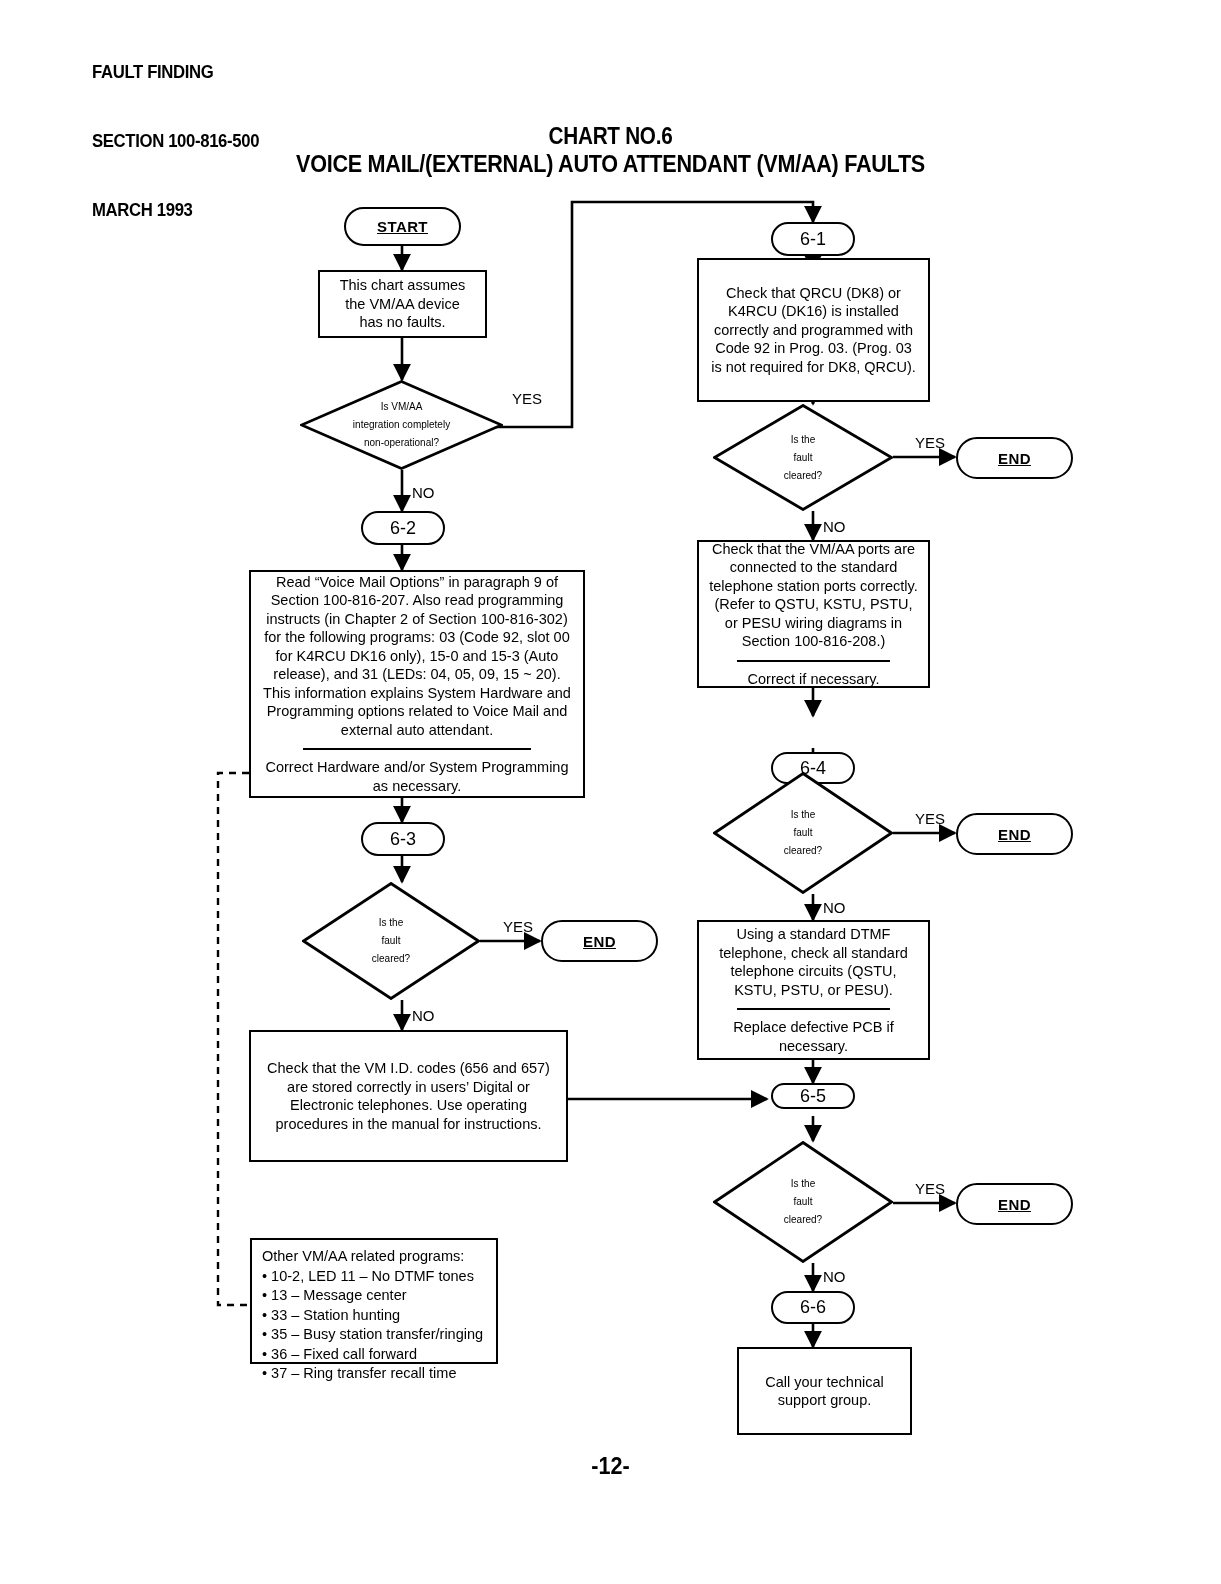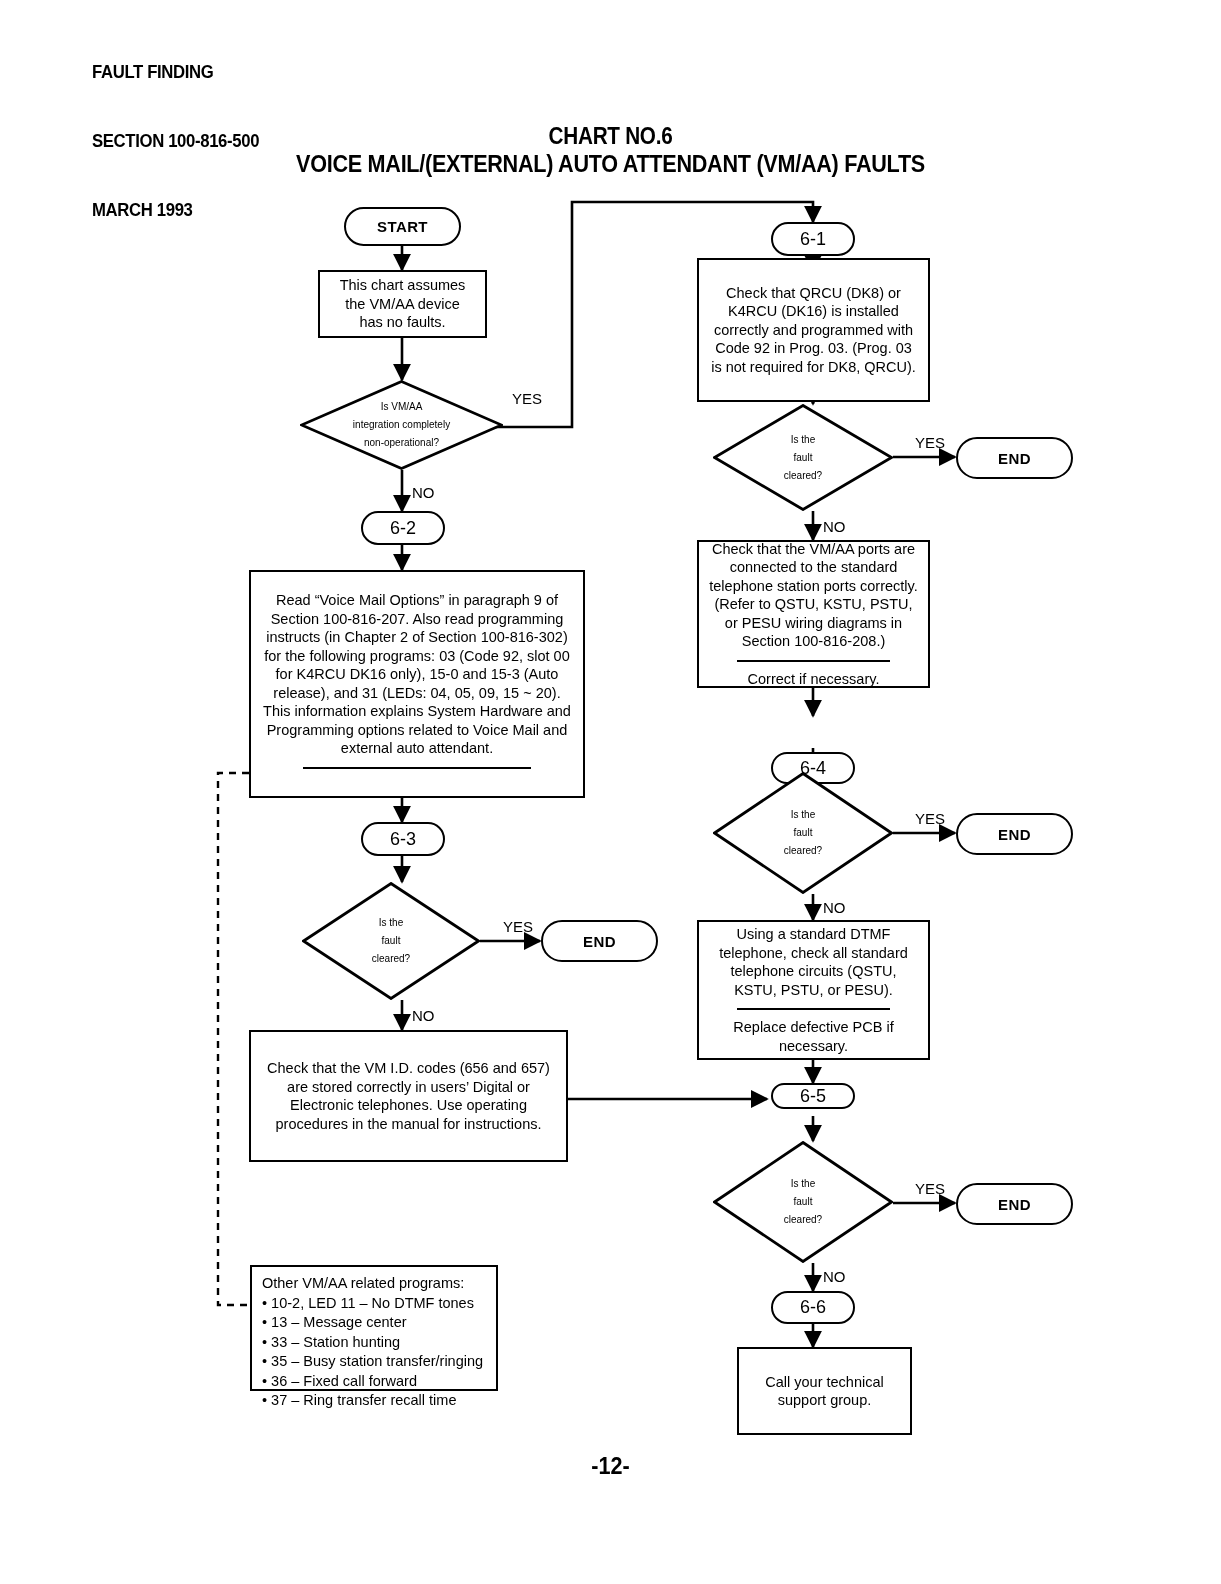--- a/index.html
+++ b/index.html
@@ -35,20 +35,21 @@
   #ttl1{left:0;width:1221px;top:123px;font-size:23px;transform:scaleX(0.9);}
   #ttl2{left:0;width:1221px;top:150px;font-size:24px;transform:scaleX(0.9);}
   
   .node{position:absolute;box-sizing:border-box;}
   .term{                       
     border:2.5px solid #000;
     border-radius:999px;
     background:#fff;
     display:flex;align-items:center;justify-content:center;
     text-align:right;
+    text-decoration:underline;
   }
   .term.bold{font-weight:bold;font-size:15px;letter-spacing:0.4px;}
   .conn{                       
     border:2.5px solid #000;
     border-radius:999px;
     background:#fff;
     display:flex;align-items:center;justify-content:center;
     font-size:18px;
   }
   .box{
@@ -69,21 +70,20 @@
   .box .p{padding:0 2px;}
   
   .listbox{
     border:2px solid #000;
     background:#fff;
     font-size:14.5px;
     line-height:19.5px;
     text-align:left;
     padding:7px 10px 9px 10px;
     box-sizing:border-box;
-    margin-top:27px;
   }
   .listbox .hd{margin-bottom:0;}
   .listbox ul{list-style:none;margin:0;padding:0;}
   .listbox li{white-space:nowrap;}
   .listbox li:before{content:"\2022\00a0";}
   
   .dia{position:absolute;}
   .dia svg{position:absolute;left:0;top:0;}
   .dia .dtxt{
     position:absolute;left:0;top:0;width:100%;height:100%;
@@ -193,20 +193,21 @@
 non-operational?</div>
   </div>
   <div class="elbl" style="left:512px;top:390px;">YES</div>
   <div class="elbl" style="left:412px;top:484px;">NO</div>
 
   <div class="node conn" style="left:361px;top:511px;width:84px;height:34px;">6-2</div>
 
   <div class="node box" style="left:249px;top:570px;width:336px;height:228px;">
     <div class="p">Read “Voice Mail Options” in paragraph 9 of Section 100-816-207. Also read programming instructs (in Chapter 2 of Section 100-816-302) for the following programs: 03 (Code 92, slot 00 for K4RCU DK16 only), 15-0 and 15-3 (Auto release), and 31 (LEDs: 04, 05, 09, 15 ~ 20). This information explains System Hardware and Programming options related to Voice Mail and external auto attendant.</div>
     <div class="sep"></div>
+    <div class="p">Correct Hardware and/or System Programming as necessary.</div>
   </div>
 
   <div class="node conn" style="left:361px;top:822px;width:84px;height:34px;">6-3</div>
 
   <div class="dia" style="left:302px;top:882px;width:178px;height:118px;">
     <svg width="178" height="118" viewBox="0 0 178 118">
       <polygon points="89,1.5 176.5,59 89,116.5 1.5,59" fill="#fff" stroke="#000" stroke-width="2.8"></polygon>
     </svg>
     <div class="dtxt" style="white-space:pre-line">Is the
 fault

